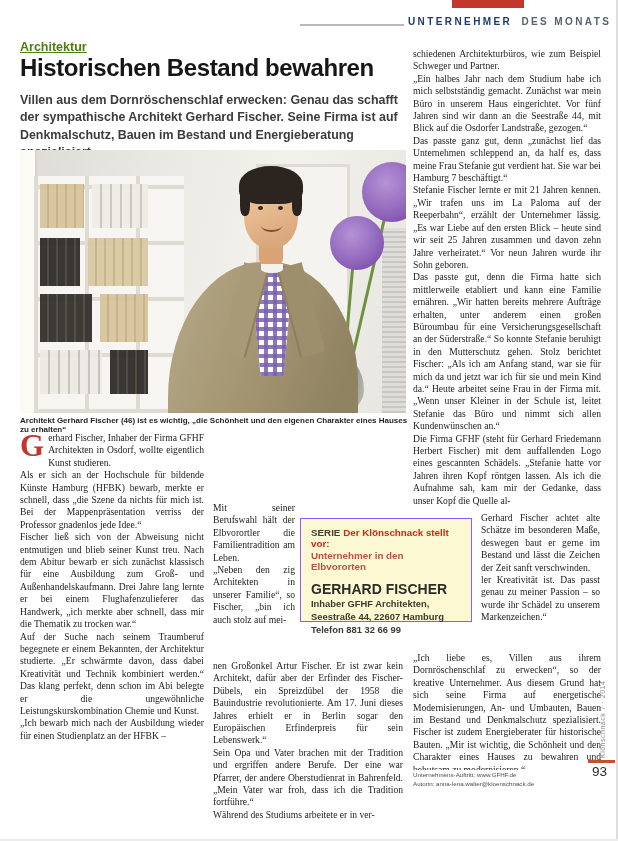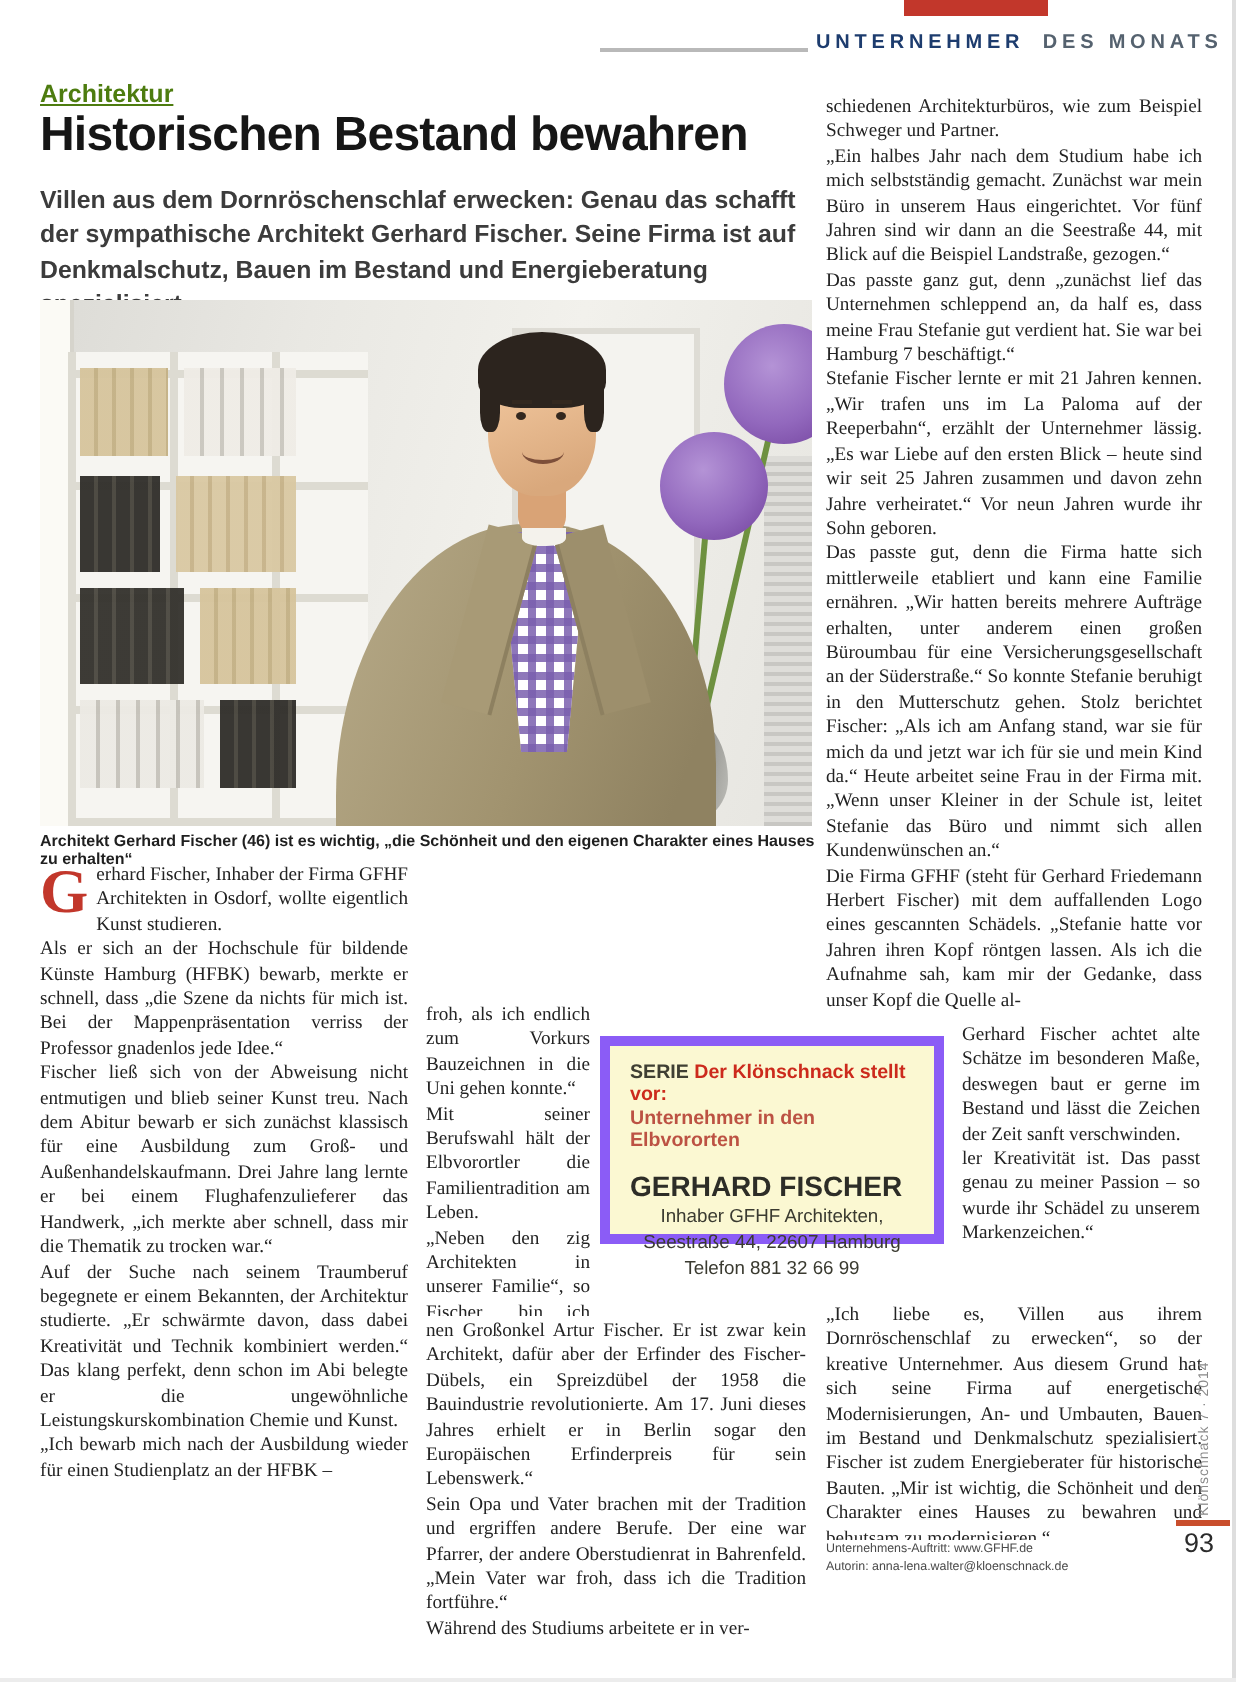--- a/index.html
+++ b/index.html
@@ -80,28 +80,28 @@
   .c1{left:20px;top:432px;width:184px;height:386px;}
   .c2a{left:213px;top:432px;width:190px;height:70px;}
   .c2b{left:213px;top:502px;width:82px;height:156px;}
   .c2c{left:213px;top:660px;width:190px;height:162px;}
   .c3a{left:413px;top:48px;width:188px;height:462px;}
   .c3b{left:481px;top:512px;width:119px;height:138px;}
   .c3c{left:413px;top:652px;width:188px;height:118px;}
   .dropcap{float:left;color:#c2372b;font-size:31px;line-height:25px;font-weight:bold;padding:1px 4px 0 0;}
   
   .serie{position:absolute;left:300px;top:518px;width:172px;height:104px;background:#fbf8d2;
-         border:5px solid #8b5cf6;box-sizing:border-box;padding:8px 10px;
+         border:1px solid #8b5cf6;box-sizing:border-box;padding:8px 10px;
          font-family:"Liberation Sans",sans-serif;z-index:5;}
   .serie .l1{font-size:9.8px;font-weight:bold;}
   .serie .l1 .s-label{color:#3f3f33;}
   .serie .l1 .s-title{color:#cc2a1c;}
   .serie .l2{font-size:9.8px;font-weight:600;color:#bc5243;margin-top:1px;}
   .serie .s-name{font-size:14px;font-weight:bold;color:#2d2d27;margin-top:9px;}
-  .serie .s-line{font-size:9.4px;font-weight:normal;color:#3a3a30;line-height:13px;text-align:center;}
+  .serie .s-line{font-size:9.4px;font-weight:bold;color:#3a3a30;line-height:13px;}
   
   .credits{position:absolute;left:413px;top:770px;font-family:"Liberation Sans",sans-serif;
            font-size:6.2px;line-height:9px;color:#4a4a4a;}
   .mag-vert{position:absolute;left:599px;top:664px;height:94px;writing-mode:vertical-rl;
             transform:rotate(180deg);font-family:"Liberation Sans",sans-serif;font-size:7px;
             color:#8a8a8a;letter-spacing:.5px;white-space:nowrap;}
   .pageno-line{position:absolute;left:588px;top:760px;width:27px;height:3px;background:#c94e2c;}
   .pageno{position:absolute;left:584px;top:764px;width:31px;text-align:center;
           font-family:"Liberation Sans",sans-serif;font-size:13.5px;color:#2b2b2b;}
   .scan-right{position:absolute;right:0;top:0;width:2px;height:100%;background:#dedede;}
@@ -164,33 +164,32 @@
     <p><span class="dropcap">G</span><span>erhard Fischer, Inhaber der Firma GFHF Architekten in Osdorf, wollte eigentlich Kunst studieren.</span></p>
     <div>
         <p>Als er sich an der Hochschule für bildende Künste Hamburg (HFBK) bewarb, merkte er schnell, dass „die Szene da nichts für mich ist. Bei der Mappenpräsentation verriss der Professor gnadenlos jede Idee.“</p>
         <p>Fischer ließ sich von der Abweisung nicht entmutigen und blieb seiner Kunst treu. Nach dem Abitur bewarb er sich zunächst klassisch für eine Ausbildung zum Groß- und Außenhandelskaufmann. Drei Jahre lang lernte er bei einem Flughafenzulieferer das Handwerk, „ich merkte aber schnell, dass mir die Thematik zu trocken war.“</p>
         <p>Auf der Suche nach seinem Traumberuf begegnete er einem Bekannten, der Architektur studierte. „Er schwärmte davon, dass dabei Kreativität und Technik kombiniert werden.“ Das klang perfekt, denn schon im Abi belegte er die ungewöhnliche Leistungskurskombination Chemie und Kunst.</p>
         <p>„Ich bewarb mich nach der Ausbildung wieder für einen Studienplatz an der HFBK –</p>
       </div>
   </div>
 
   <div class="col c2b">
-      <p>froh, als ich endlich zum Vorkurs Bauzeichnen in die Uni gehen konnte.“</p>
       <p>Mit seiner Berufswahl hält der Elbvorortler die Familientradition am Leben.</p>
       <p>„Neben den zig Architekten in unserer Familie“, so Fischer, „bin ich auch stolz auf mei-</p>
     </div>
   <div class="col c2c">
       <p>nen Großonkel Artur Fischer. Er ist zwar kein Architekt, dafür aber der Erfinder des Fischer-Dübels, ein Spreizdübel der 1958 die Bauindustrie revolutionierte. Am 17. Juni dieses Jahres erhielt er in Berlin sogar den Europäischen Erfinderpreis für sein Lebenswerk.“</p>
       <p>Sein Opa und Vater brachen mit der Tradition und ergriffen andere Berufe. Der eine war Pfarrer, der andere Oberstudienrat in Bahrenfeld. „Mein Vater war froh, dass ich die Tradition fortführe.“</p>
       <p>Während des Studiums arbeitete er in ver-</p>
     </div>
 
   <div class="col c3a">
       <p>schiedenen Architekturbüros, wie zum Beispiel Schweger und Partner.</p>
-      <p>„Ein halbes Jahr nach dem Studium habe ich mich selbstständig gemacht. Zunächst war mein Büro in unserem Haus eingerichtet. Vor fünf Jahren sind wir dann an die Seestraße 44, mit Blick auf die Beispiel Landstraße, gezogen.“</p>
+      <p>„Ein halbes Jahr nach dem Studium habe ich mich selbstständig gemacht. Zunächst war mein Büro in unserem Haus eingerichtet. Vor fünf Jahren sind wir dann an die Seestraße 44, mit Blick auf die Osdorfer Landstraße, gezogen.“</p>
       <p>Das passte ganz gut, denn „zunächst lief das Unternehmen schleppend an, da half es, dass meine Frau Stefanie gut verdient hat. Sie war bei Hamburg 7 beschäftigt.“</p>
       <p>Stefanie Fischer lernte er mit 21 Jahren kennen. „Wir trafen uns im La Paloma auf der Reeperbahn“, erzählt der Unternehmer lässig. „Es war Liebe auf den ersten Blick – heute sind wir seit 25 Jahren zusammen und davon zehn Jahre verheiratet.“ Vor neun Jahren wurde ihr Sohn geboren.</p>
       <p>Das passte gut, denn die Firma hatte sich mittlerweile etabliert und kann eine Familie ernähren. „Wir hatten bereits mehrere Aufträge erhalten, unter anderem einen großen Büroumbau für eine Versicherungsgesellschaft an der Süderstraße.“ So konnte Stefanie beruhigt in den Mutterschutz gehen. Stolz berichtet Fischer: „Als ich am Anfang stand, war sie für mich da und jetzt war ich für sie und mein Kind da.“ Heute arbeitet seine Frau in der Firma mit. „Wenn unser Kleiner in der Schule ist, leitet Stefanie das Büro und nimmt sich allen Kundenwünschen an.“</p>
       <p>Die Firma GFHF (steht für Gerhard Friedemann Herbert Fischer) mit dem auffallenden Logo eines gescannten Schädels. „Stefanie hatte vor Jahren ihren Kopf röntgen lassen. Als ich die Aufnahme sah, kam mir der Gedanke, dass unser Kopf die Quelle al-</p>
     </div>
   <div class="col c3b">
       <p>Gerhard Fischer achtet alte Schätze im besonderen Maße, deswegen baut er gerne im Bestand und lässt die Zeichen der Zeit sanft verschwinden.</p>
       <p>ler Kreativität ist. Das passt genau zu meiner Passion – so wurde ihr Schädel zu unserem Markenzeichen.“</p>
     </div>
   <div class="col c3c">

